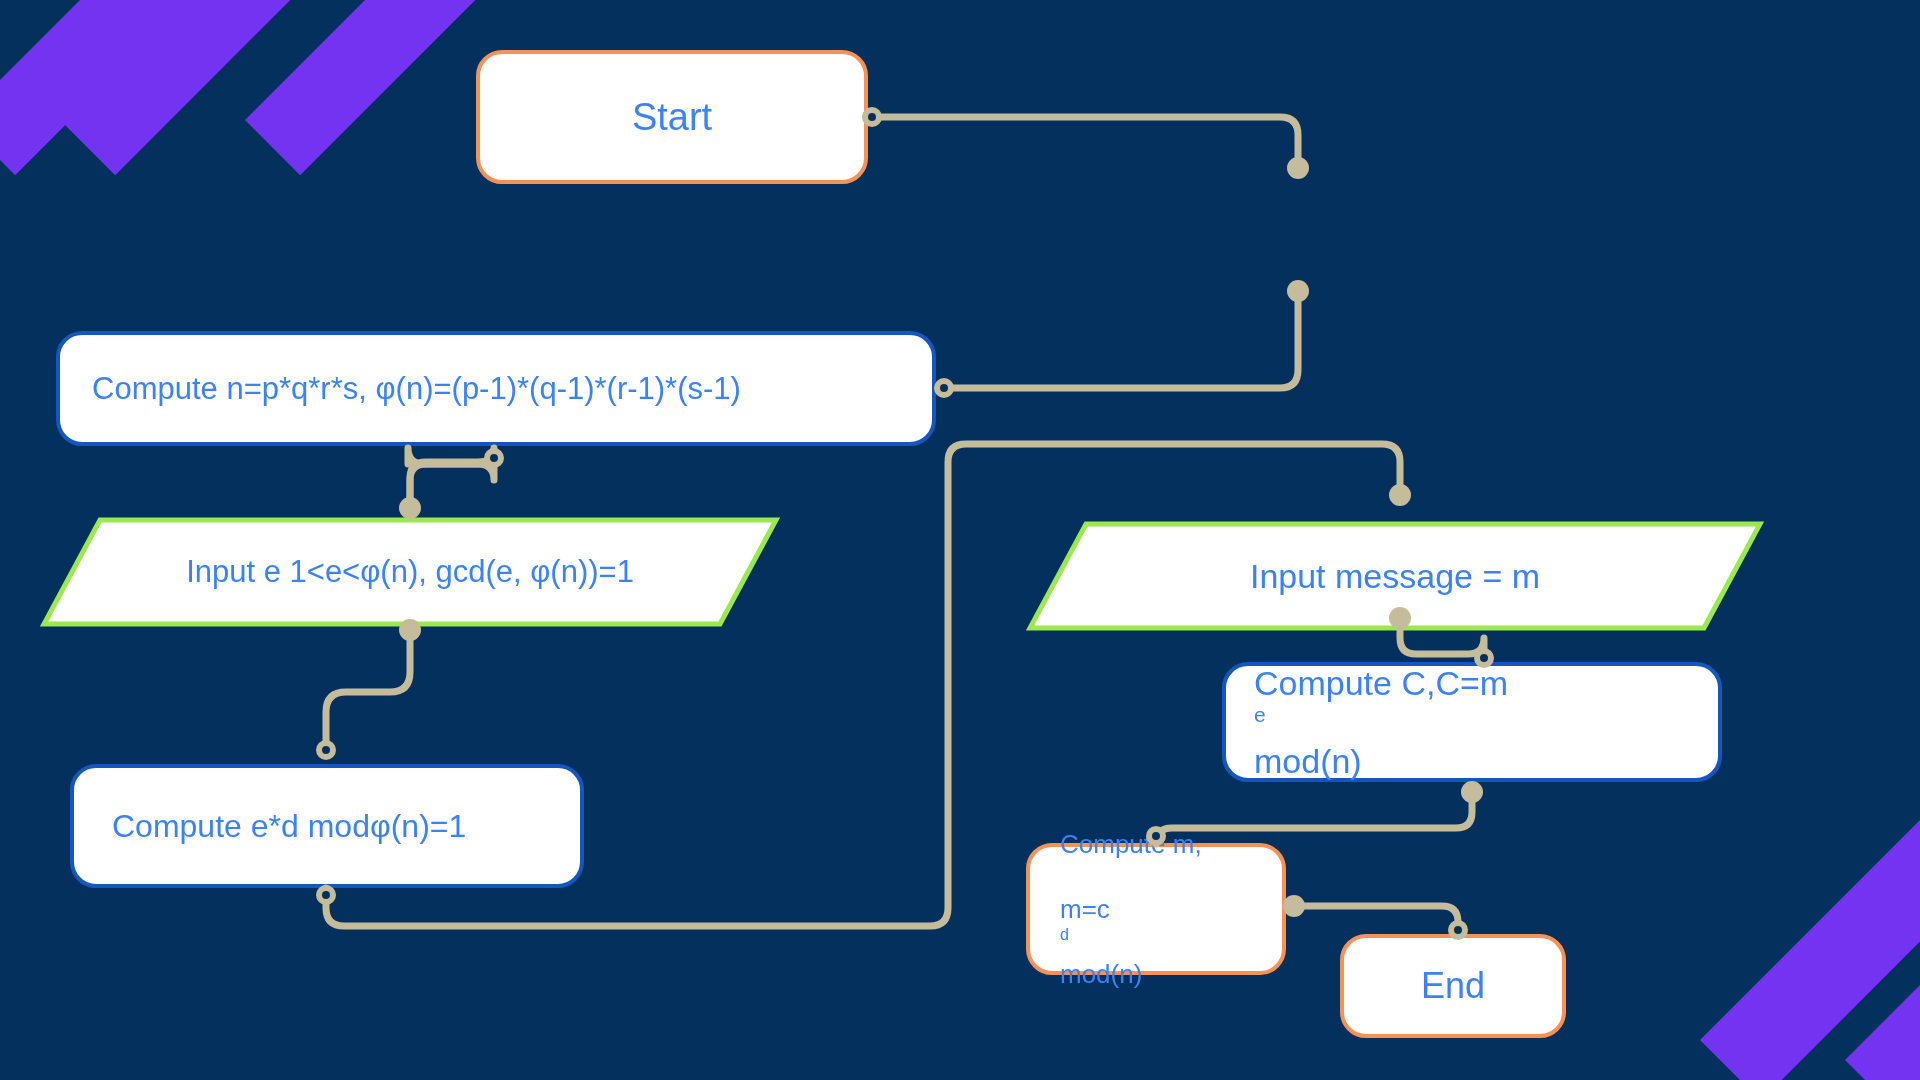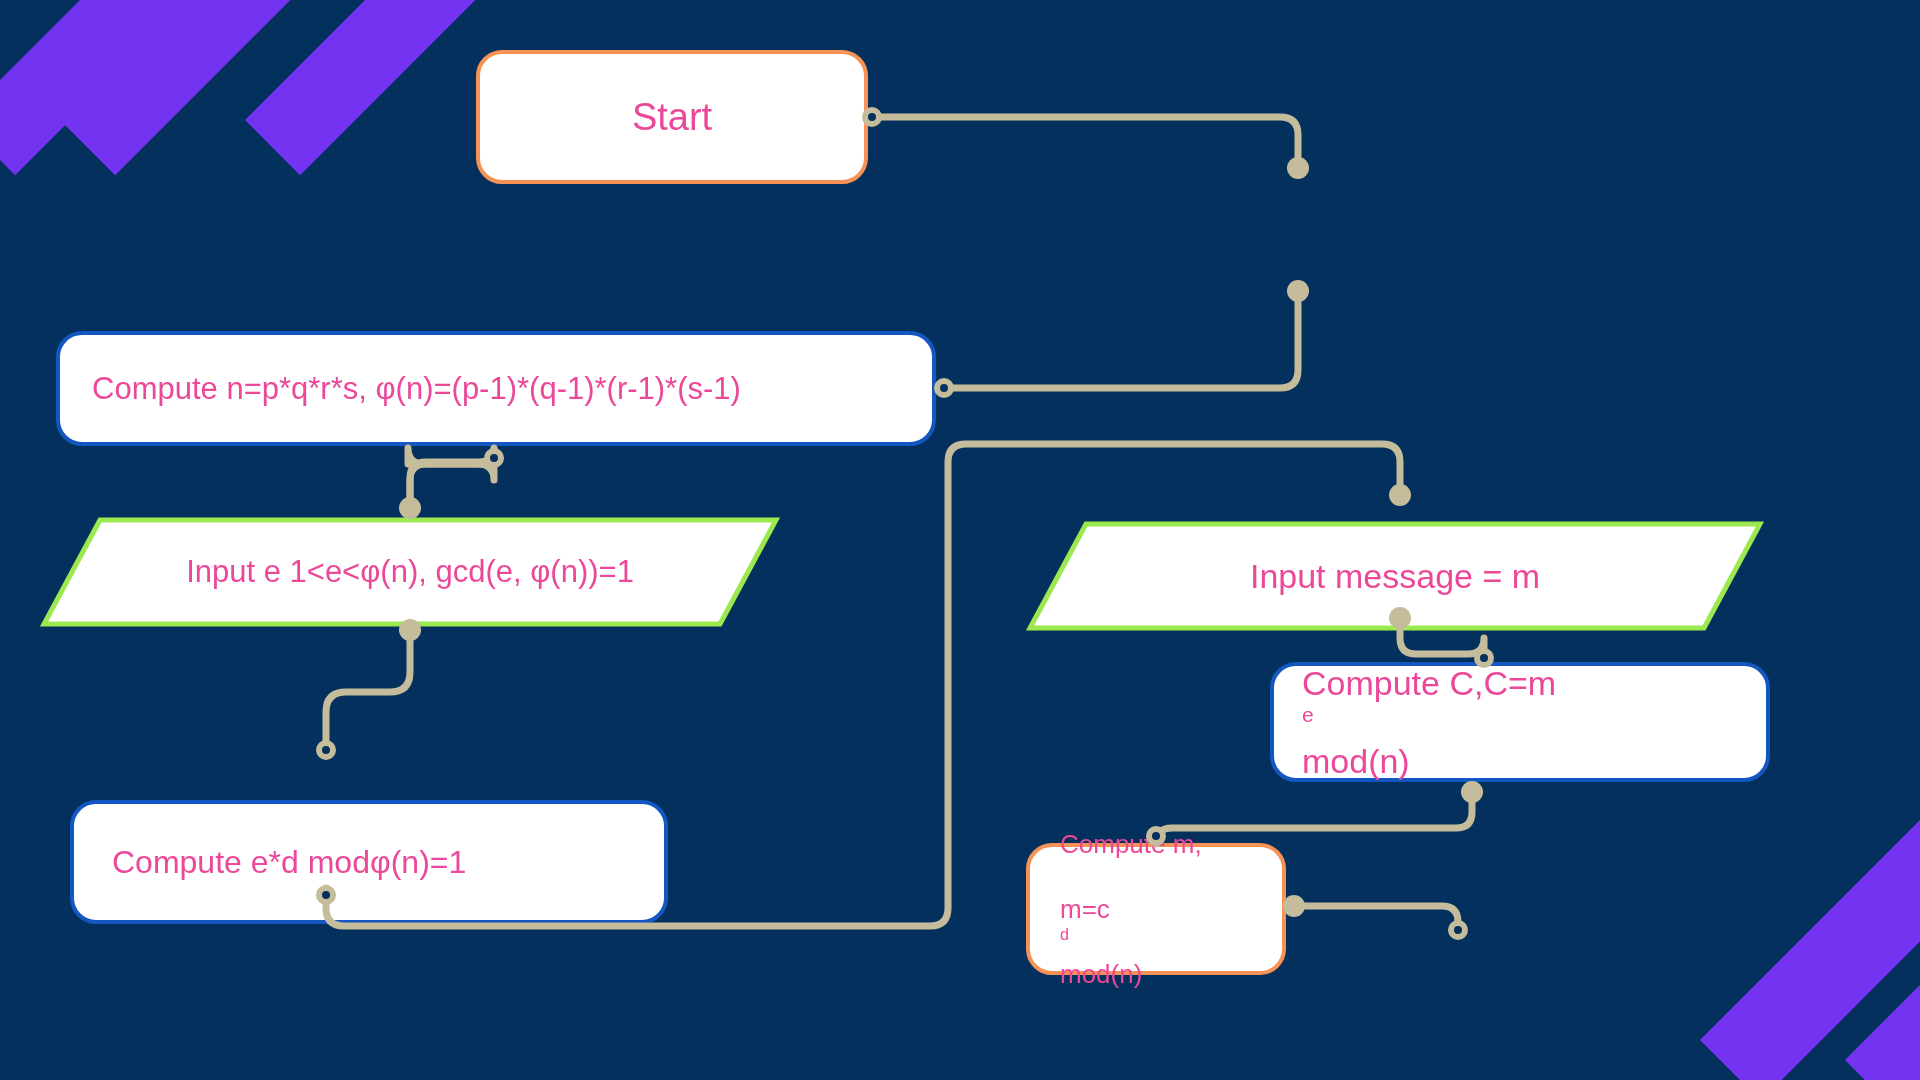--- a/index.html
+++ b/index.html
@@ -11,42 +11,42 @@
   
   .stripe{position:absolute;background:#7433f0;transform:rotate(-45deg);transform-origin:0 0;}
   .tl-a{left:-40px;  top:120px; width:430px; height:78px;}
   .tl-b{left:60px;   top:120px; width:430px; height:78px;}
   .tl-c{left:245px;  top:120px; width:430px; height:78px;}
   .br-a{left:1700px; top:1040px;width:520px; height:86px;}
   .br-b{left:1845px; top:1060px;width:520px; height:86px;}
 
   
   .node{position:absolute;background:#ffffff;display:flex;align-items:center;
-        color:#ec4899;box-sizing:border-box;}
+        color:#3b82f6;box-sizing:border-box;}
   .node span{display:block;white-space:pre-line;}
 
   
   .term{border:4px solid #f79256;border-radius:26px;justify-content:center;
         text-align:center;}
   
   .proc{border:4px solid #1557c0;border-radius:26px;justify-content:flex-start;
         text-align:left;}
   
   .io{border:0;background:transparent;}
   .io svg{position:absolute;left:0;top:0;}
   .io .iotext{position:relative;width:100%;text-align:center;z-index:2;}
 
   
   #n-start{left:476px; top:50px;  width:392px; height:134px; font-size:38px;}
   #n-inprime{left:992px;top:172px;width:604px; height:110px; font-size:34px;}
   #n-compute-n{left:56px;top:331px;width:880px;height:115px;font-size:31px;padding-left:32px;}
   #n-input-e{left:40px; top:516px;width:740px; height:112px; font-size:31px;}
-  #n-compute-ed{left:70px;top:764px;width:598px;height:124px;font-size:32px;padding-left:38px;margin-top:36px;}
+  #n-compute-ed{left:70px;top:764px;width:514px;height:124px;font-size:32px;padding-left:38px;}
   #n-input-msg{left:1026px;top:520px;width:738px;height:112px;font-size:34px;}
-  #n-compute-c{left:1270px;top:662px;width:500px;height:120px;font-size:34px;padding-left:28px;}
+  #n-compute-c{left:1222px;top:662px;width:500px;height:120px;font-size:34px;padding-left:28px;}
   #n-compute-m{left:1026px;top:843px;width:260px;height:132px;font-size:26px;
                padding-left:30px;line-height:1.25;justify-content:flex-start;text-align:left;}
   #n-end{left:1340px;top:934px;width:226px;height:104px;font-size:36px;}
 
   sup{font-size:0.62em;vertical-align:super;line-height:0;}
 
   
   #wires{position:absolute;left:0;top:0;width:1920px;height:1080px;
          pointer-events:none;z-index:1;}
   .wire{fill:none;stroke:#c5bc9c;stroke-width:7;stroke-linecap:round;stroke-linejoin:round;}
@@ -145,14 +145,17 @@
   </div>
 
   <div class="node proc" id="n-compute-c">
     <span><span>Compute C,C=m</span><sup>e</sup><span> mod(n)</span></span>
   </div>
 
   <div class="node term" id="n-compute-m">
     <span><span>Compute m,</span><br><span>m=c</span><sup>d</sup><span> mod(n)</span></span>
   </div>
 
+  <div class="node term" id="n-end">
+    <span>End</span>
+  </div>
 
 </div>
 
 </body></html>

